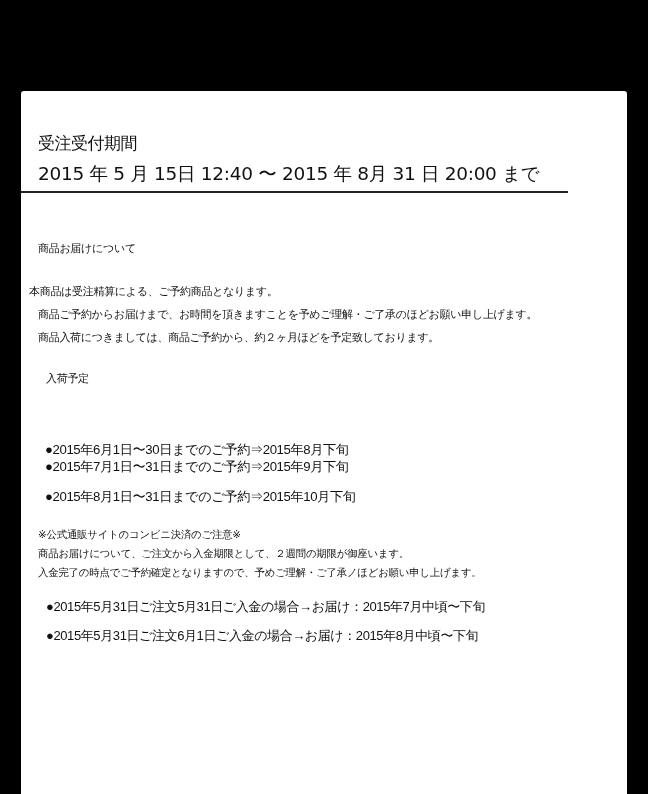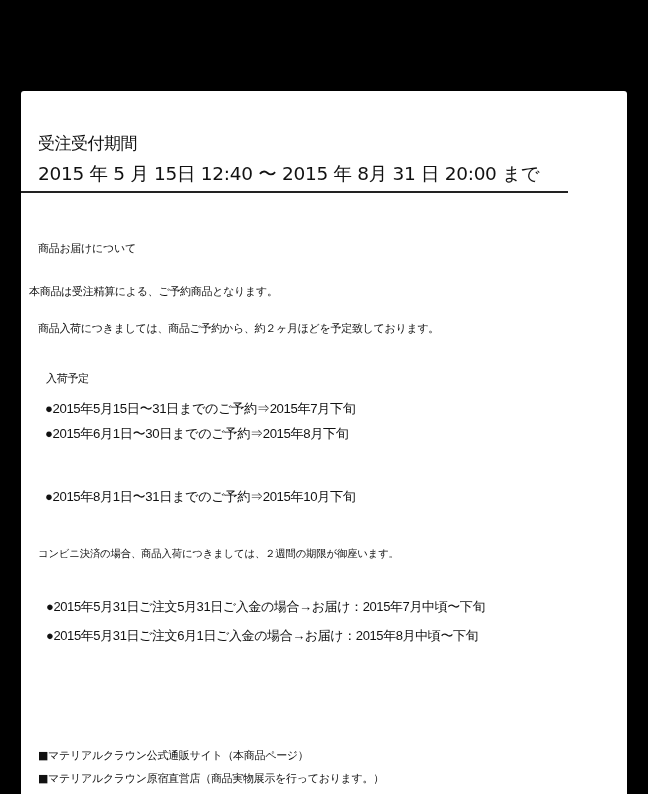--- a/index.html
+++ b/index.html
@@ -38,25 +38,25 @@
     }
     .underline {
       left: 0; top: 100px;
       width: 547px; height: 2px;
       background: #222222;
     }
     .small { font-size: 11px; letter-spacing: -0.3px; }
     .sec-title { left: 17px; top: 150px; }
     .p1 { left: 8px; top: 193px; }
     .p2 { left: 17px; top: 216px; }
-    .p3 { left: 17px; top: 230px; }
+    .p3 { left: 17px; top: 239px; }
     .arrival-title { left: 25px; top: 280px; }
     .sched { font-family: "Liberation Sans", sans-serif; font-size: 13.2px; letter-spacing: -0.4px; left: 24px; }
     .s0 { top: 309px; }
-    .s1 { top: 334px; }
+    .s1 { top: 350px; }
     .s2 { top: 367px; }
     .s3 { top: 397px; text-align: right; }
     .note { font-size: 10.4px; letter-spacing: -0.2px; left: 17px; }
     .n0 { top: 437px; }
     .n1 { top: 456px; }
     .n2 { top: 475px; }
     .pay { font-family: "Liberation Sans", sans-serif; font-size: 13px; letter-spacing: -0.4px; left: 25px; }
     .pay0 { top: 507px; }
     .pay1 { top: 536px; text-align: right; }
     .shop-title { left: 17px; top: 635px; }
@@ -66,27 +66,28 @@
 </head>
 <body>
 
 <div class="card">
   <div class="abs heading-label">受注受付期間</div>
   <div class="abs period">2015 年 5 月 15日 12:40 〜 2015 年 8月 31 日 20:00 まで</div>
   <div class="abs underline"></div>
 
   <div class="abs small sec-title">商品お届けについて</div>
   <div class="abs small p1">本商品は受注精算による、ご予約商品となります。</div>
+  <div class="abs small p2">商品ご予約からお届けまで、お時間を頂きますことを予めご理解・ご了承のほどお願い申し上げます。</div>
   <div class="abs small p3">商品入荷につきましては、商品ご予約から、約２ヶ月ほどを予定致しております。</div>
 
   <div class="abs small arrival-title">入荷予定</div>
-  <div class="abs sched s0">●2015年5月15日〜31日までのご予約⇒2015年7月下旬</div>
   <div class="abs sched s1">●2015年6月1日〜30日までのご予約⇒2015年8月下旬</div>
+  <div class="abs sched s2">●2015年7月1日〜31日までのご予約⇒2015年9月下旬</div>
   <div class="abs sched s3">●2015年8月1日〜31日までのご予約⇒2015年10月下旬</div>
 
-  <div class="abs note n1">コンビニ決済の場合、商品入荷につきましては、２週間の期限が御座います。</div>
+  <div class="abs note n0">※公式通販サイトのコンビニ決済のご注意※</div>
+  <div class="abs note n1">商品お届けについて、ご注文から入金期限として、２週間の期限が御座います。</div>
+  <div class="abs note n2">入金完了の時点でご予約確定となりますので、予めご理解・ご了承ノほどお願い申し上げます。</div>
 
   <div class="abs pay pay0">●2015年5月31日ご注文5月31日ご入金の場合→お届け：2015年7月中頃〜下旬</div>
   <div class="abs pay pay1">●2015年5月31日ご注文6月1日ご入金の場合→お届け：2015年8月中頃〜下旬</div>
 
-  <div class="abs small shop0">■マテリアルクラウン公式通販サイト（本商品ページ）</div>
-  <div class="abs small shop1">■マテリアルクラウン原宿直営店（商品実物展示を行っております。）</div>
 </div>
 
 </body></html>

